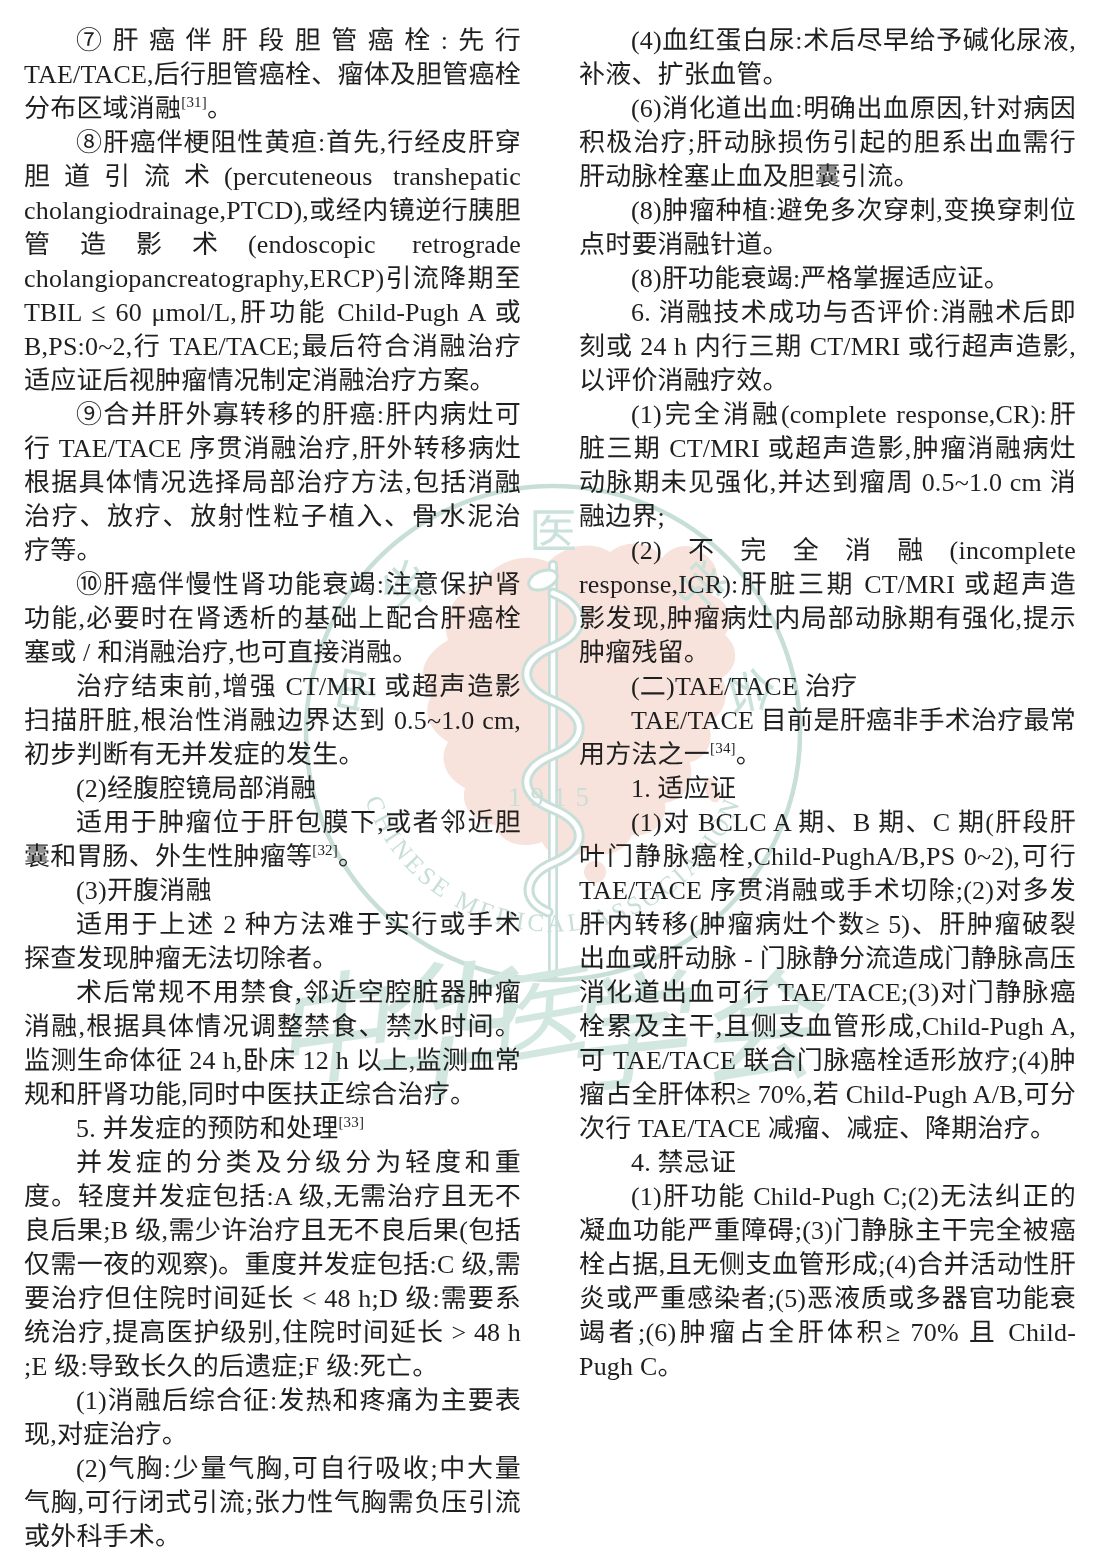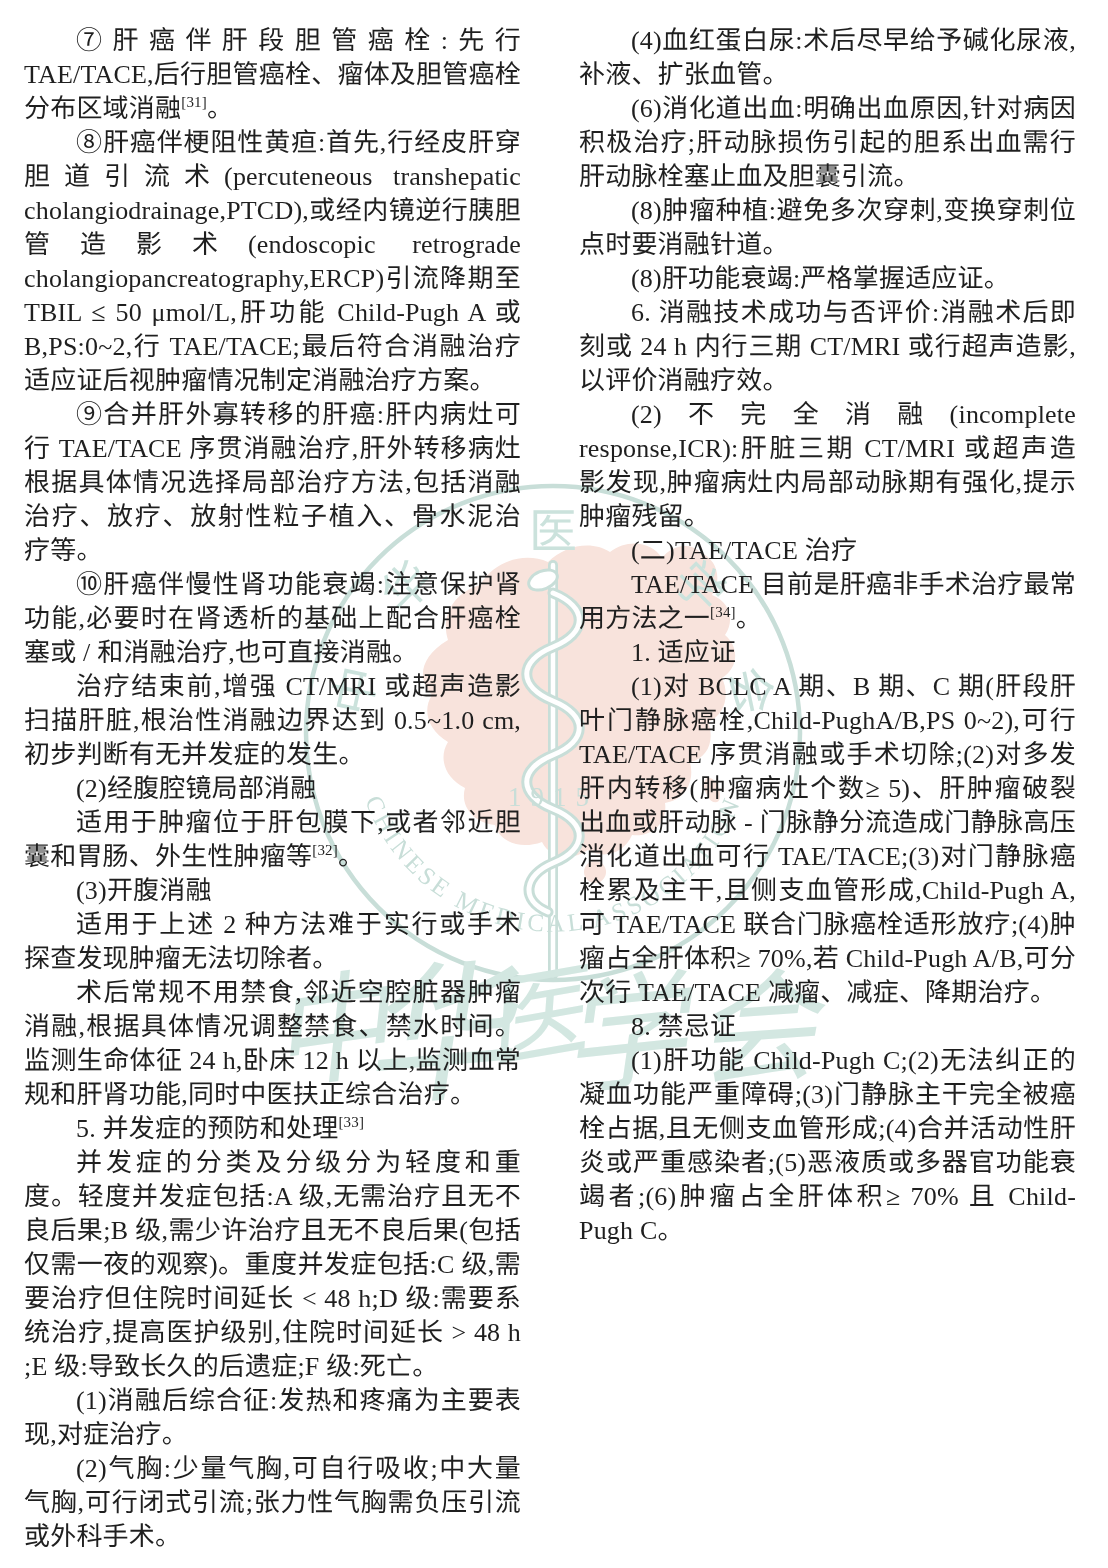--- a/index.html
+++ b/index.html
@@ -117,43 +117,44 @@
       <text class="calli" x="440" y="1088" font-size="150" transform="rotate(-5 440 1088)">华</text>
       <text class="calli" x="540" y="1052" font-size="100" transform="rotate(-10 540 1052)">医</text>
       <text class="calli" x="628" y="1078" font-size="124" transform="rotate(-6 628 1078)">学</text>
       <text class="calli" x="758" y="1072" font-size="122" transform="rotate(-4 758 1072)">会</text>
     </g>
   </svg>
 
   <div class="content">
     <div class="col">
         <p><span>⑦肝癌伴肝段胆管癌栓:先行 TAE/TACE,后行胆管癌栓、瘤体及胆管癌栓分布区域消融</span><sup>[31]</sup><span>。</span></p>
-        <p><span>⑧肝癌伴梗阻性黄疸:首先,行经皮肝穿胆道引流术(percuteneous transhepatic cholangiodrainage,PTCD),或经内镜逆行胰胆管造影术(endoscopic retrograde cholangiopancreatography,ERCP)引流降期至 TBIL ≤ 50 μmol/L,肝功能 Child-Pugh A 或 B,PS:0~2,行 TAE/TACE;最后符合消融治疗适应证后视肿瘤情况制定消融治疗方案。</span></p>
+        <p><span>⑧肝癌伴梗阻性黄疸:首先,行经皮肝穿胆道引流术(percuteneous transhepatic cholangiodrainage,PTCD),或经内镜逆行胰胆管造影术(endoscopic retrograde cholangiopancreatography,ERCP)引流降期至 TBIL ≤ 60 μmol/L,肝功能 Child-Pugh A 或 B,PS:0~2,行 TAE/TACE;最后符合消融治疗适应证后视肿瘤情况制定消融治疗方案。</span></p>
         <p><span>⑨合并肝外寡转移的肝癌:肝内病灶可行 TAE/TACE 序贯消融治疗,肝外转移病灶根据具体情况选择局部治疗方法,包括消融治疗、放疗、放射性粒子植入、骨水泥治疗等。</span></p>
         <p><span>⑩肝癌伴慢性肾功能衰竭:注意保护肾功能,必要时在肾透析的基础上配合肝癌栓塞或 / 和消融治疗,也可直接消融。</span></p>
         <p><span>治疗结束前,增强 CT/MRI 或超声造影扫描肝脏,根治性消融边界达到 0.5~1.0 cm,初步判断有无并发症的发生。</span></p>
         <p><span>(2)经腹腔镜局部消融</span></p>
         <p><span>适用于肿瘤位于肝包膜下,或者邻近胆囊和胃肠、外生性肿瘤等</span><sup>[32]</sup><span>。</span></p>
         <p><span>(3)开腹消融</span></p>
         <p><span>适用于上述 2 种方法难于实行或手术探查发现肿瘤无法切除者。</span></p>
         <p><span>术后常规不用禁食,邻近空腔脏器肿瘤消融,根据具体情况调整禁食、禁水时间。监测生命体征 24 h,卧床 12 h 以上,监测血常规和肝肾功能,同时中医扶正综合治疗。</span></p>
         <p><span>5. 并发症的预防和处理</span><sup>[33]</sup></p>
         <p><span>并发症的分类及分级分为轻度和重度。轻度并发症包括:A 级,无需治疗且无不良后果;B 级,需少许治疗且无不良后果(包括仅需一夜的观察)。重度并发症包括:C 级,需要治疗但住院时间延长 &lt; 48 h;D 级:需要系统治疗,提高医护级别,住院时间延长 &gt; 48 h ;E 级:导致长久的后遗症;F 级:死亡。</span></p>
         <p><span>(1)消融后综合征:发热和疼痛为主要表现,对症治疗。</span></p>
         <p><span>(2)气胸:少量气胸,可自行吸收;中大量气胸,可行闭式引流;张力性气胸需负压引流或外科手术。</span></p>
       </div>
     <div class="col">
         <p><span>(4)血红蛋白尿:术后尽早给予碱化尿液,补液、扩张血管。</span></p>
         <p><span>(6)消化道出血:明确出血原因,针对病因积极治疗;肝动脉损伤引起的胆系出血需行肝动脉栓塞止血及胆囊引流。</span></p>
         <p><span>(8)肿瘤种植:避免多次穿刺,变换穿刺位点时要消融针道。</span></p>
         <p><span>(8)肝功能衰竭:严格掌握适应证。</span></p>
         <p><span>6. 消融技术成功与否评价:消融术后即刻或 24 h 内行三期 CT/MRI 或行超声造影,以评价消融疗效。</span></p>
+        <p><span>(1)完全消融(complete response,CR):肝脏三期 CT/MRI 或超声造影,肿瘤消融病灶动脉期未见强化,并达到瘤周 0.5~1.0 cm 消融边界;</span></p>
         <p><span>(2)不完全消融(incomplete response,ICR):肝脏三期 CT/MRI 或超声造影发现,肿瘤病灶内局部动脉期有强化,提示肿瘤残留。</span></p>
         <p><span>(二)TAE/TACE 治疗</span></p>
         <p><span>TAE/TACE 目前是肝癌非手术治疗最常用方法之一</span><sup>[34]</sup><span>。</span></p>
         <p><span>1. 适应证</span></p>
         <p><span>(1)对 BCLC A 期、B 期、C 期(肝段肝叶门静脉癌栓,Child-PughA/B,PS 0~2),可行 TAE/TACE 序贯消融或手术切除;(2)对多发肝内转移(肿瘤病灶个数≥ 5)、肝肿瘤破裂出血或肝动脉 - 门脉静分流造成门静脉高压消化道出血可行 TAE/TACE;(3)对门静脉癌栓累及主干,且侧支血管形成,Child-Pugh A,可 TAE/TACE 联合门脉癌栓适形放疗;(4)肿瘤占全肝体积≥ 70%,若 Child-Pugh A/B,可分次行 TAE/TACE 减瘤、减症、降期治疗。</span></p>
-        <p><span>8. 禁忌证</span></p>
+        <p><span>4. 禁忌证</span></p>
         <p><span>(1)肝功能 Child-Pugh C;(2)无法纠正的凝血功能严重障碍;(3)门静脉主干完全被癌栓占据,且无侧支血管形成;(4)合并活动性肝炎或严重感染者;(5)恶液质或多器官功能衰竭者;(6)肿瘤占全肝体积≥ 70% 且 Child-Pugh C。</span></p>
       </div>
   </div>
 
 </div>
 
 </body></html>

